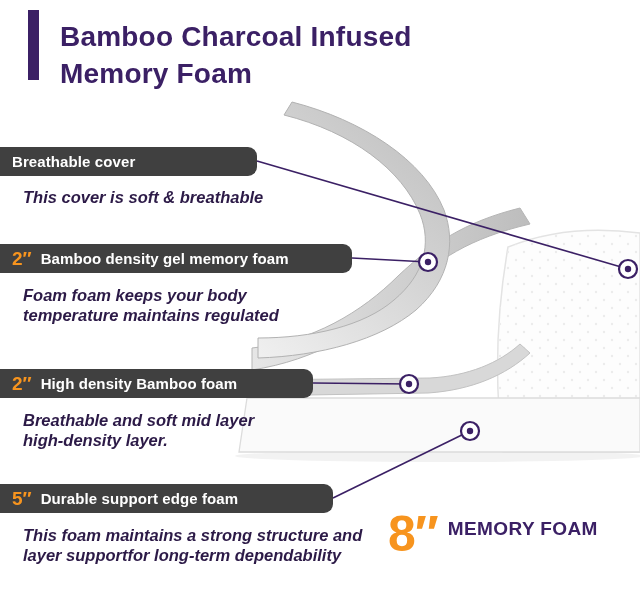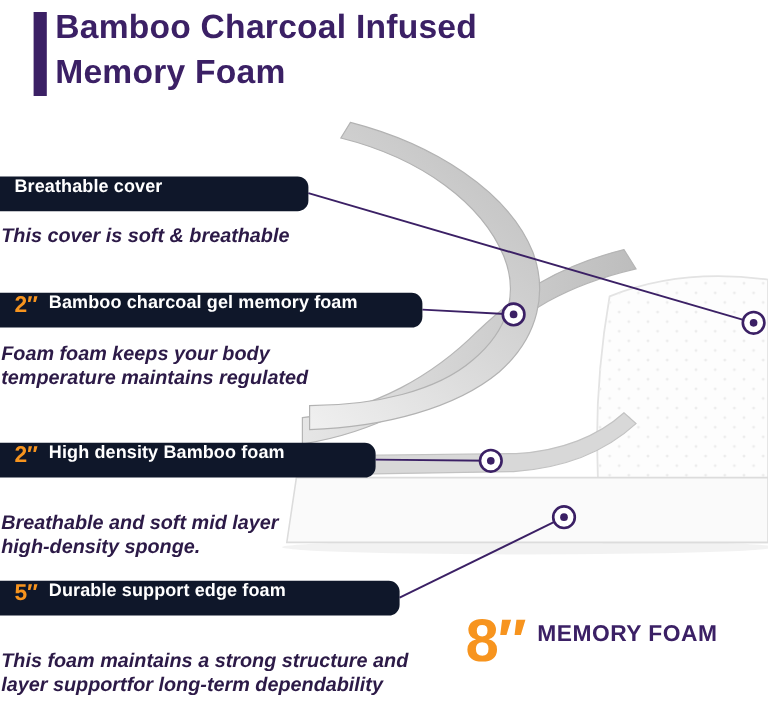--- a/index.html
+++ b/index.html
@@ -3,44 +3,44 @@
 <meta charset="utf-8">
 <style>
   html,body{margin:0;padding:0;background:#ffffff;}
   .stage{
     position:relative;width:640px;height:591px;overflow:hidden;background:#ffffff;
     font-family:"Liberation Sans", sans-serif;
   }
   svg.illustration{position:absolute;left:0;top:0;z-index:1;}
   .accent-bar{position:absolute;left:28px;top:10px;width:11px;height:70px;background:#3B2065;z-index:2;}
   h1.title{
-    position:absolute;left:46px;top:4px;margin:0;z-index:2;
+    position:absolute;left:46px;top:4px;margin:14px;z-index:2;
     color:#3B2065;font-size:28px;line-height:37px;font-weight:bold;letter-spacing:0.2px;
   }
   h1.title span{display:block;}
   .pill{
-    position:absolute;left:0;height:29px;background:#0f172a;border-radius:0 9px 9px 0;
-    display:flex;align-items:flex-start;gap:9px;padding:0 12px;box-sizing:border-box;z-index:2;
+    position:absolute;left:0;height:29px;background:#404040;border-radius:0 9px 9px 0;
+    display:flex;align-items:center;gap:9px;padding:0 12px;box-sizing:border-box;z-index:2;
   }
   .pill .size{color:#F7941E;font-size:19px;font-weight:bold;white-space:nowrap;}
   .pill .size:empty{display:none;}
   .pill .label{color:#ffffff;font-size:15px;font-weight:bold;white-space:nowrap;letter-spacing:0.1px;}
   .pill-1{top:147px;width:257px;}
   .pill-2{top:244px;width:352px;}
   .pill-3{top:369px;width:313px;}
   .pill-4{top:484px;width:333px;}
   .desc{
-    position:absolute;left:1px;margin:0;z-index:2;
+    position:absolute;left:23px;margin:0;z-index:2;
     font-size:16.5px;line-height:20px;font-weight:bold;font-style:italic;color:#2C1A47;
   }
   .desc span{display:block;white-space:nowrap;}
   .desc-1{top:187px;}
   .desc-2{top:285px;}
-  .desc-3{top:410px;margin-top:16px;}
-  .desc-4{top:525px;margin-top:16px;}
+  .desc-3{top:410px;}
+  .desc-4{top:525px;}
   .badge{position:absolute;left:388px;top:506px;display:flex;z-index:2;}
   .badge-size{color:#F7941E;font-size:50px;line-height:56px;font-weight:bold;letter-spacing:-1px;}
   .badge-text{
     display:flex;flex-direction:column;margin:12px 0 0 10px;
     color:#3B2065;font-size:19px;line-height:22px;font-weight:bold;letter-spacing:0.4px;
   }
 </style>
 </head>
 <body>
 
@@ -107,34 +107,34 @@
   <div class="pill pill-1">
 
     <span class="label">Breathable cover</span>
   </div>
   <p class="desc desc-1">
     <span>This cover is soft &amp; breathable</span>
   </p>
 
   <div class="pill pill-2">
     <span class="size">2″</span>
-    <span class="label">Bamboo charcoal gel  memory foam</span>
+    <span class="label">Bamboo density gel  memory foam</span>
   </div>
   <p class="desc desc-2">
     <span>Foam foam keeps your body</span>
     <span>temperature maintains regulated</span>
   </p>
 
   <div class="pill pill-3">
     <span class="size">2″</span>
     <span class="label">High density Bamboo foam</span>
   </div>
   <p class="desc desc-3">
     <span>Breathable and soft mid layer</span>
-    <span>high-density sponge.</span>
+    <span>high-density layer.</span>
   </p>
 
   <div class="pill pill-4">
     <span class="size">5″</span>
     <span class="label">Durable support edge foam</span>
   </div>
   <p class="desc desc-4">
     <span>This foam maintains a strong structure and</span>
     <span>layer supportfor long-term dependability</span>
   </p>

